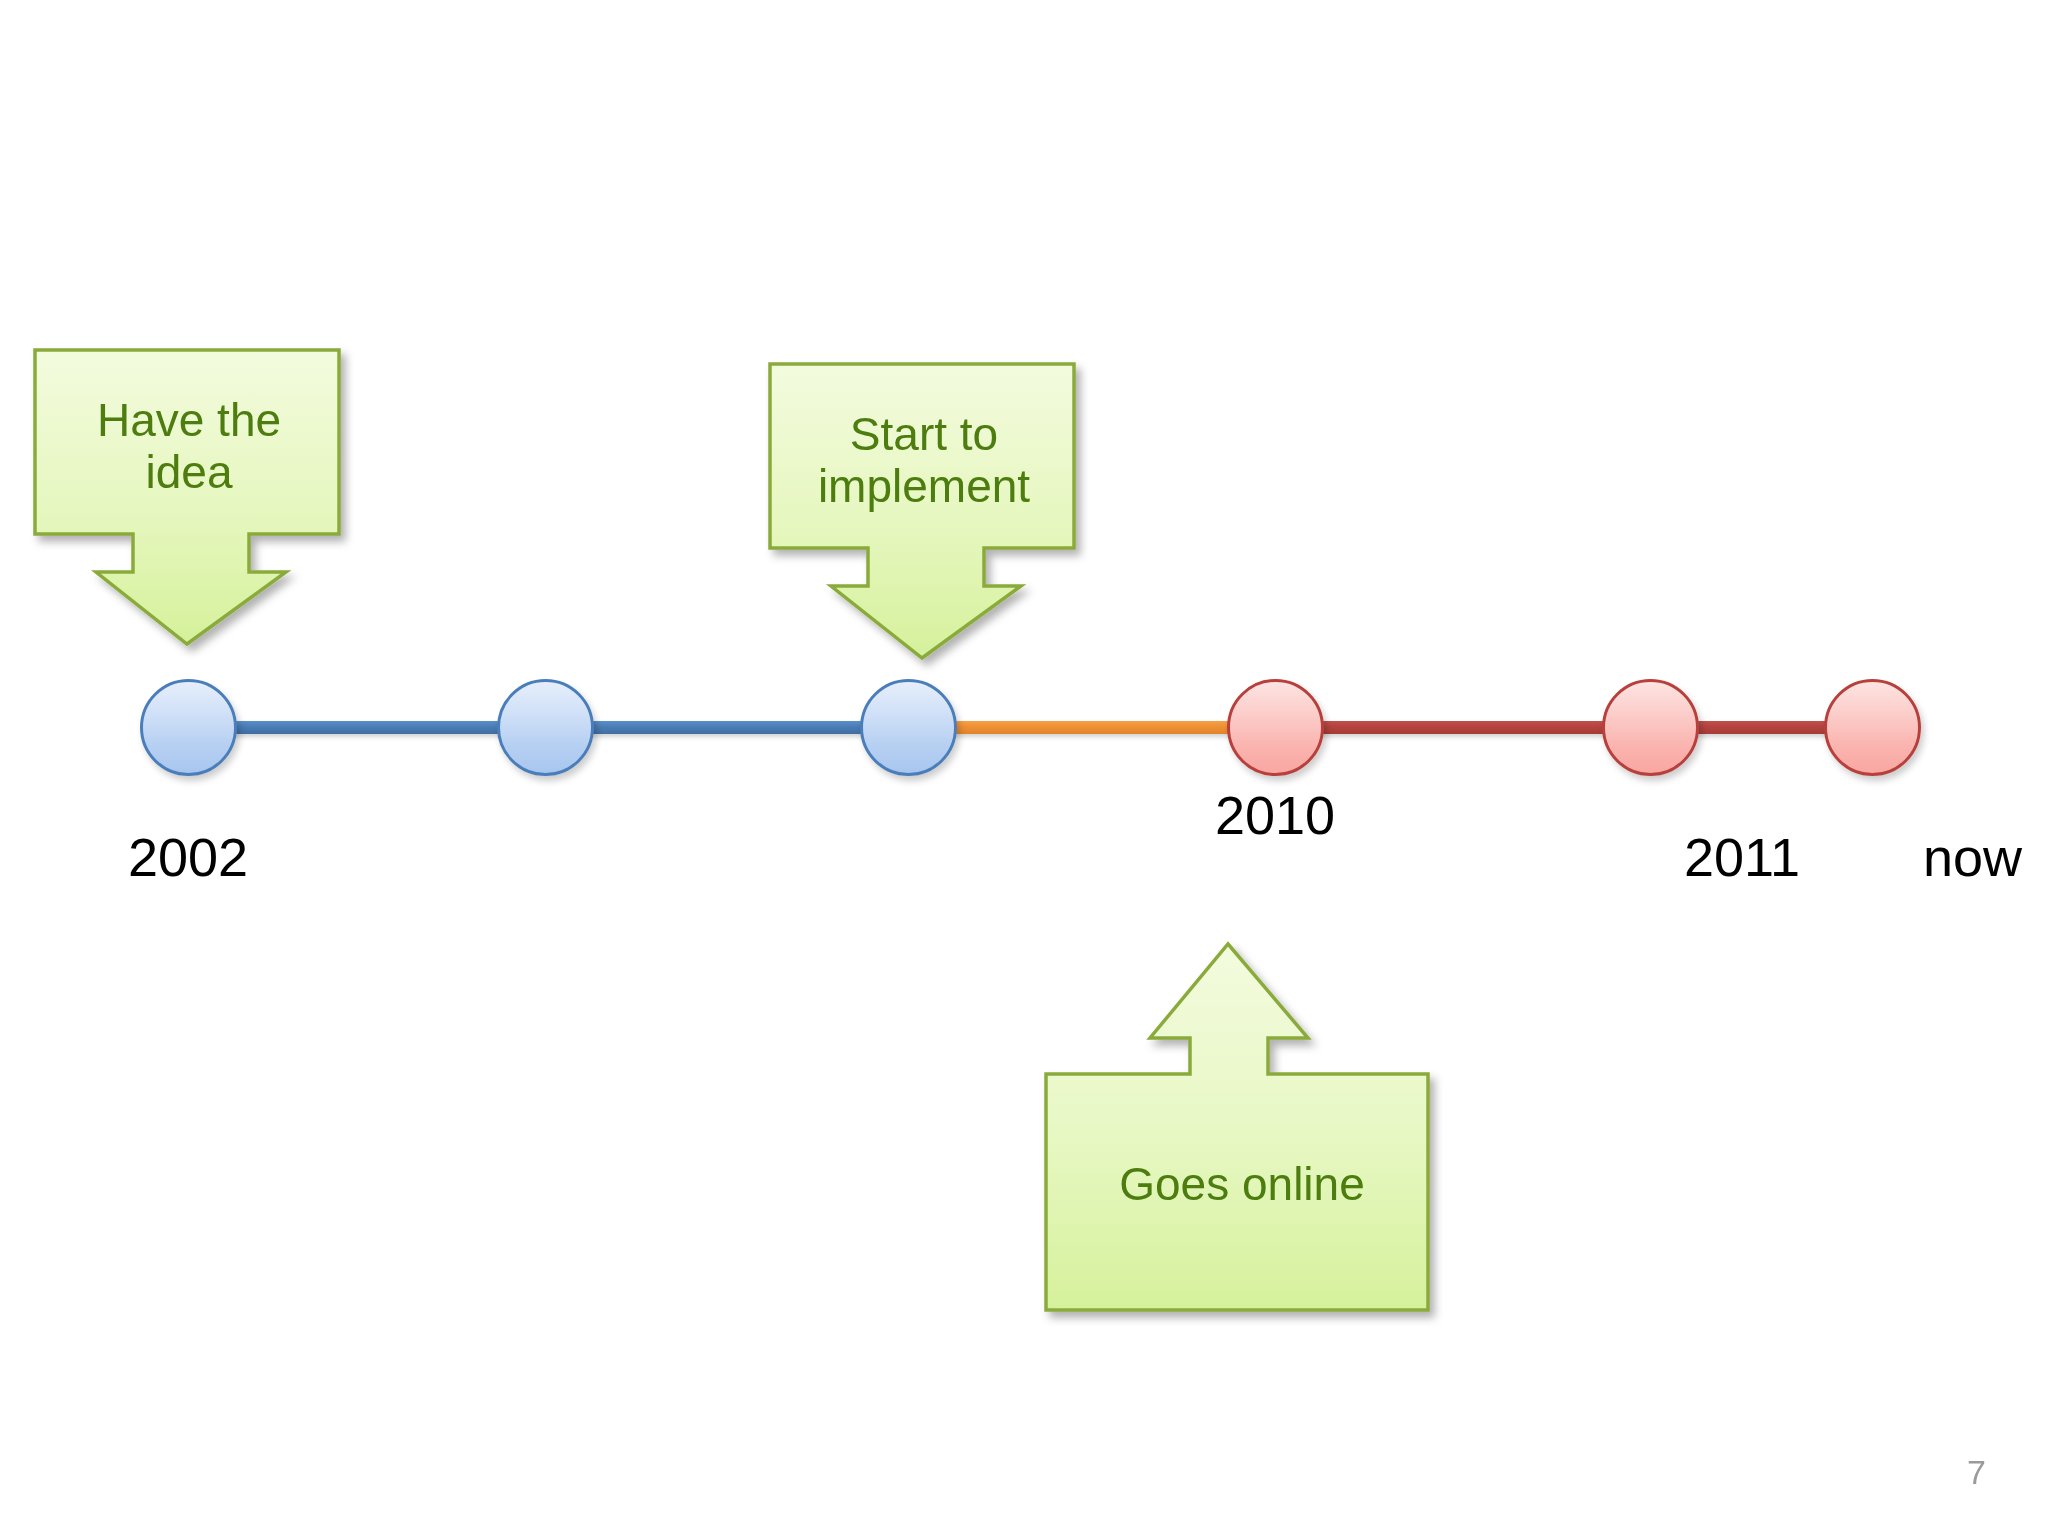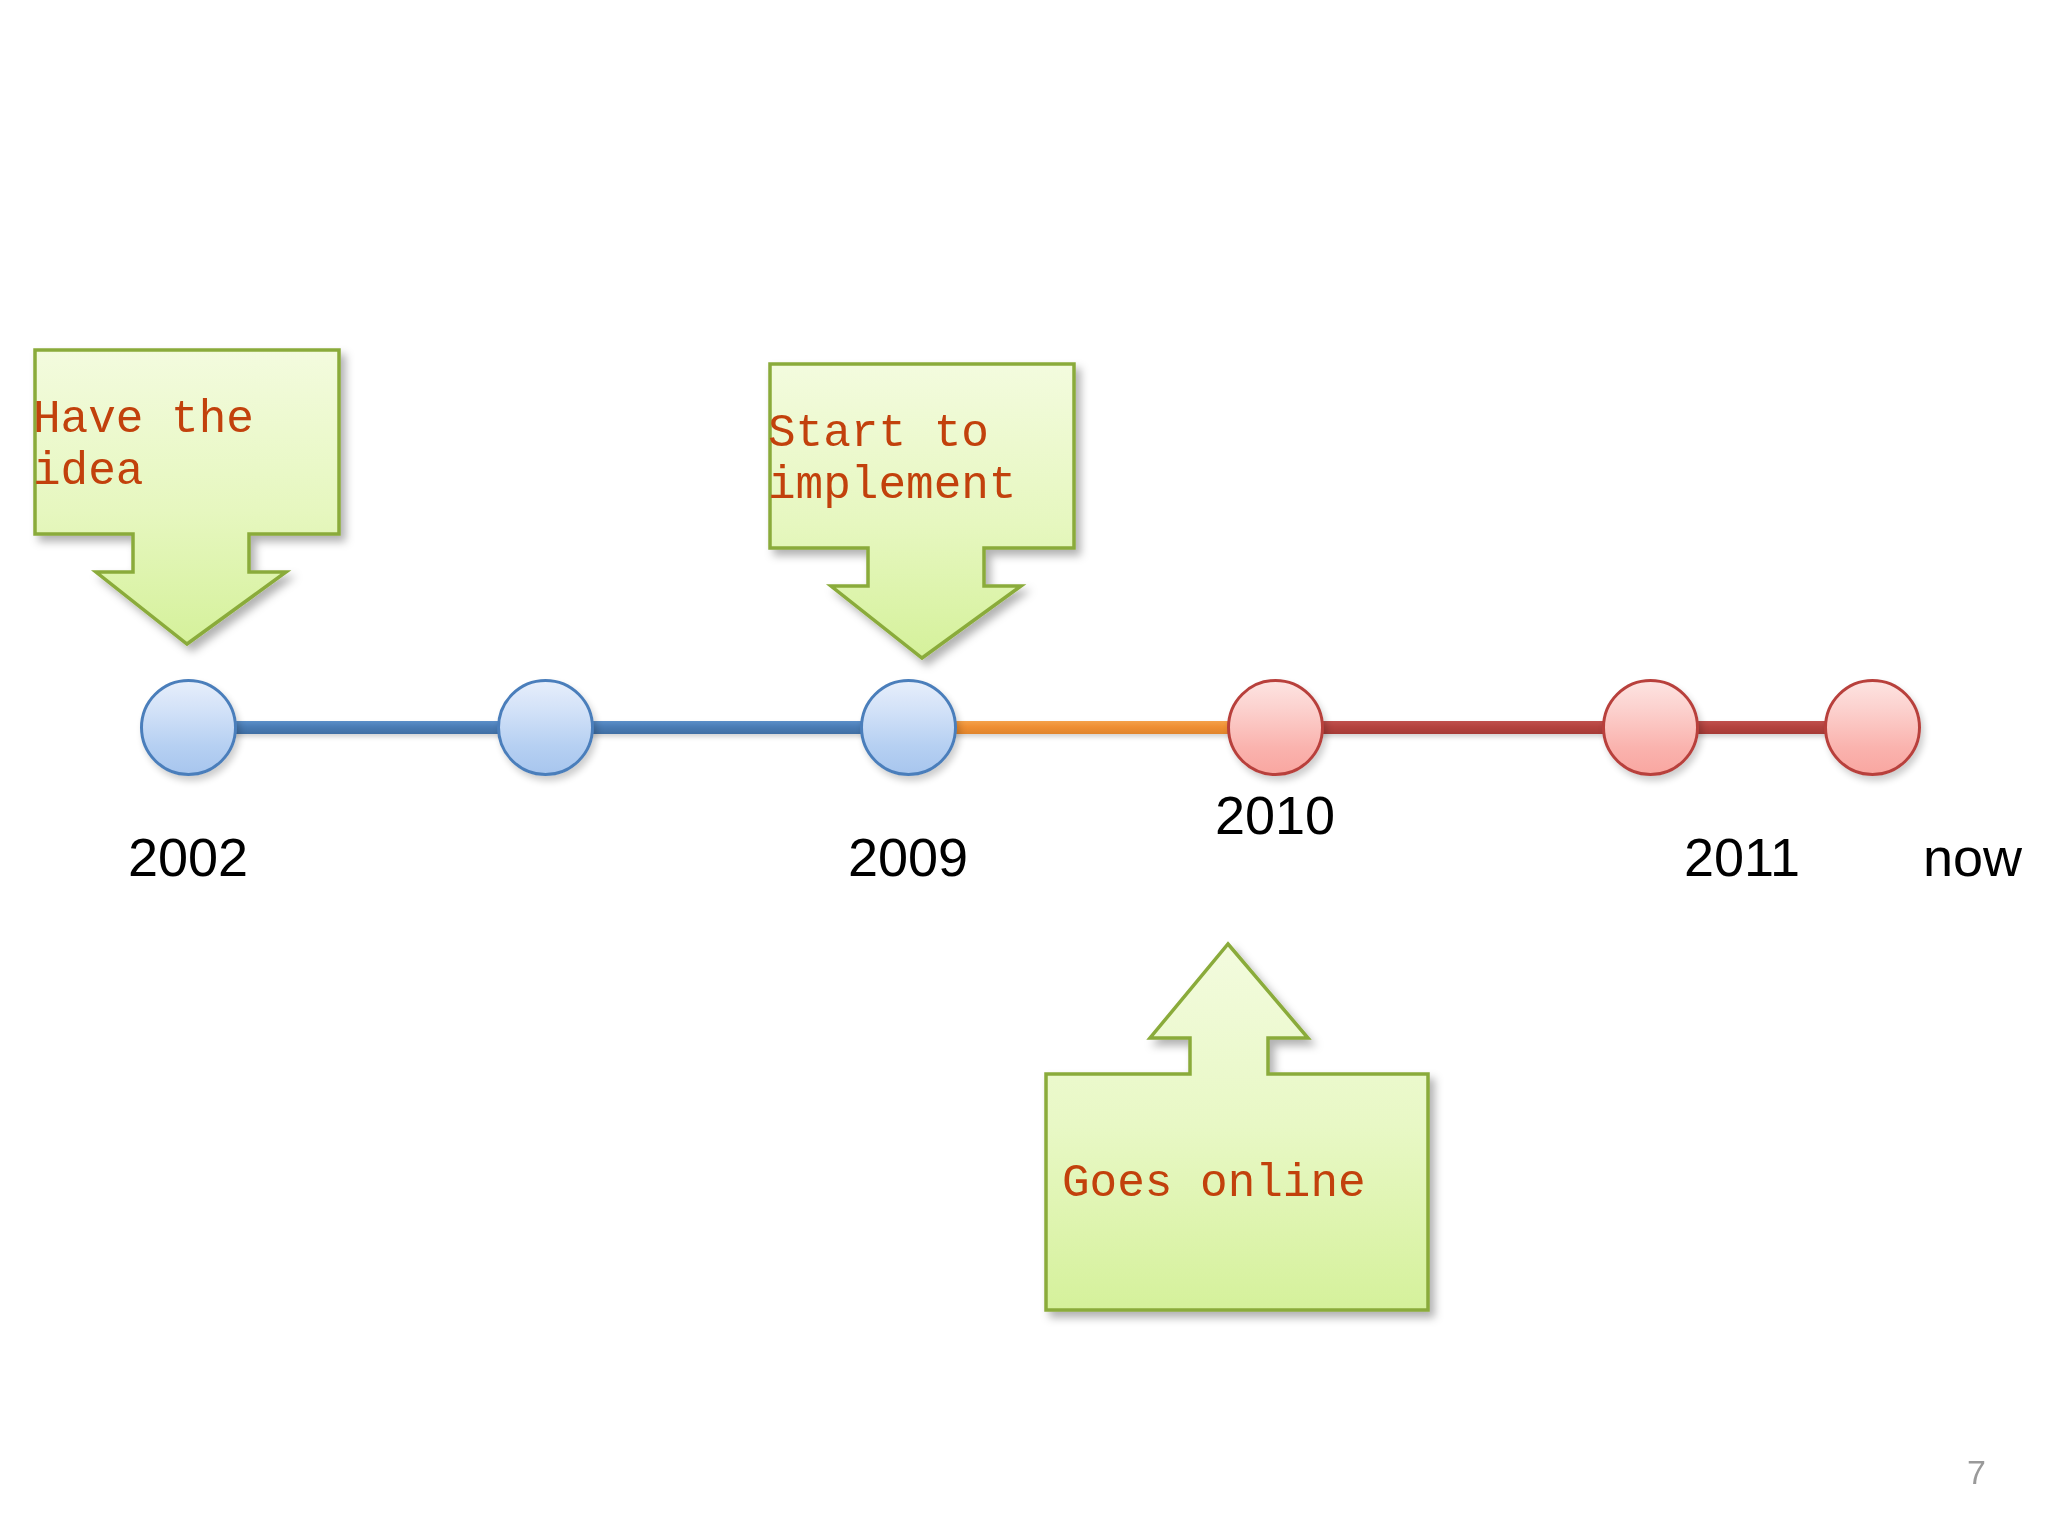--- a/index.html
+++ b/index.html
@@ -61,25 +61,25 @@
     white-space:nowrap;
     line-height:1;
   }
 
   
   .callout{position:absolute;}
   .callout svg{display:block;overflow:visible;}
   .callout .ctext{
     position:absolute;
     left:0;right:0;
-    text-align:left;
-    color:#c2410c;
+    text-align:center;
+    color:#4d7c0f;
     font-size:46px;
     line-height:1.14;
-    font-family:Liberation Mono, monospace;
+    font-family:Liberation Sans, sans-serif;
     white-space:pre-line;
   }
 
   
   #page-number{
     position:absolute;
     right:62px;bottom:44px;
     font-size:34px;
     color:#9a9a9a;
     font-family:"Liberation Sans", sans-serif;
@@ -99,21 +99,20 @@
     <div class="connector red" style="left:1694px; top:721px; width:137px;"></div>
 
     <div class="node blue" style="left:140px;  top:679px;"></div>
     <div class="node blue" style="left:497px;  top:679px;"></div>
     <div class="node blue" style="left:860px;  top:679px;"></div>
     <div class="node red" style="left:1227px; top:679px;"></div>
     <div class="node red" style="left:1602px; top:679px;"></div>
     <div class="node red" style="left:1824px; top:679px;"></div>
 
     <div class="year-label" style="left:38px;   top:830px; width:300px;">2002</div>
-    <div class="year-label" style="left:758px;  top:830px; width:300px;">2009</div>
     <div class="year-label" style="left:1125px; top:788px; width:300px;">2010</div>
     <div class="year-label" style="left:1500px; top:830px; width:300px;text-align:right;">2011</div>
     <div class="year-label" style="left:1722px; top:830px; width:300px;text-align:right;">now</div>
   </div>
 
   <div class="callout" style="left:33px;top:348px;width:312px;height:300px;">
     <svg width="312" height="300" viewBox="0 0 312 300" aria-hidden="true">
       <defs>
         <linearGradient id="gradGreenA" x1="0" y1="0" x2="0" y2="1">
           <stop offset="0%" stop-color="#f3fbde"></stop>

